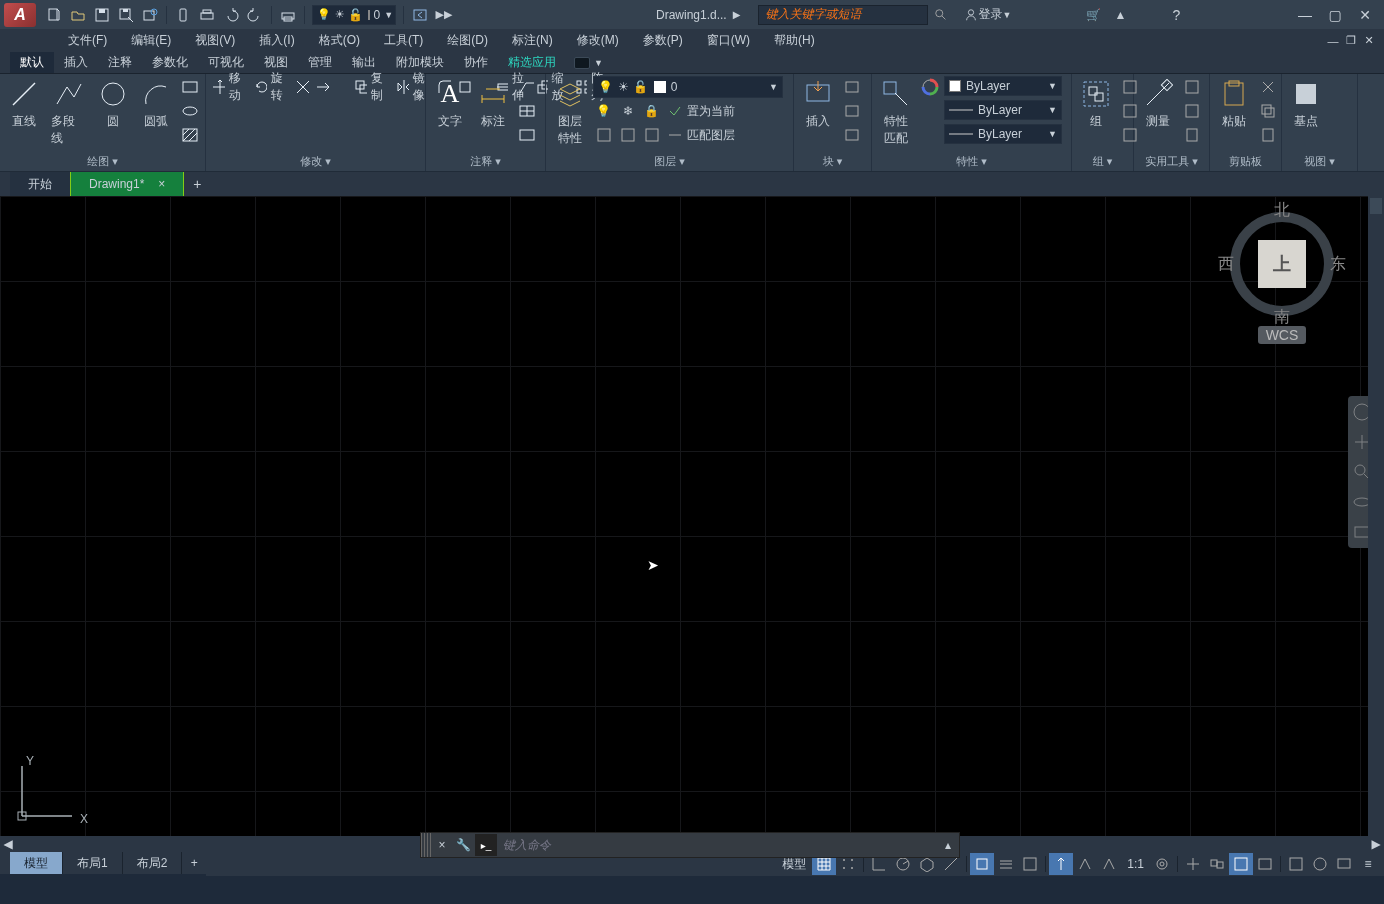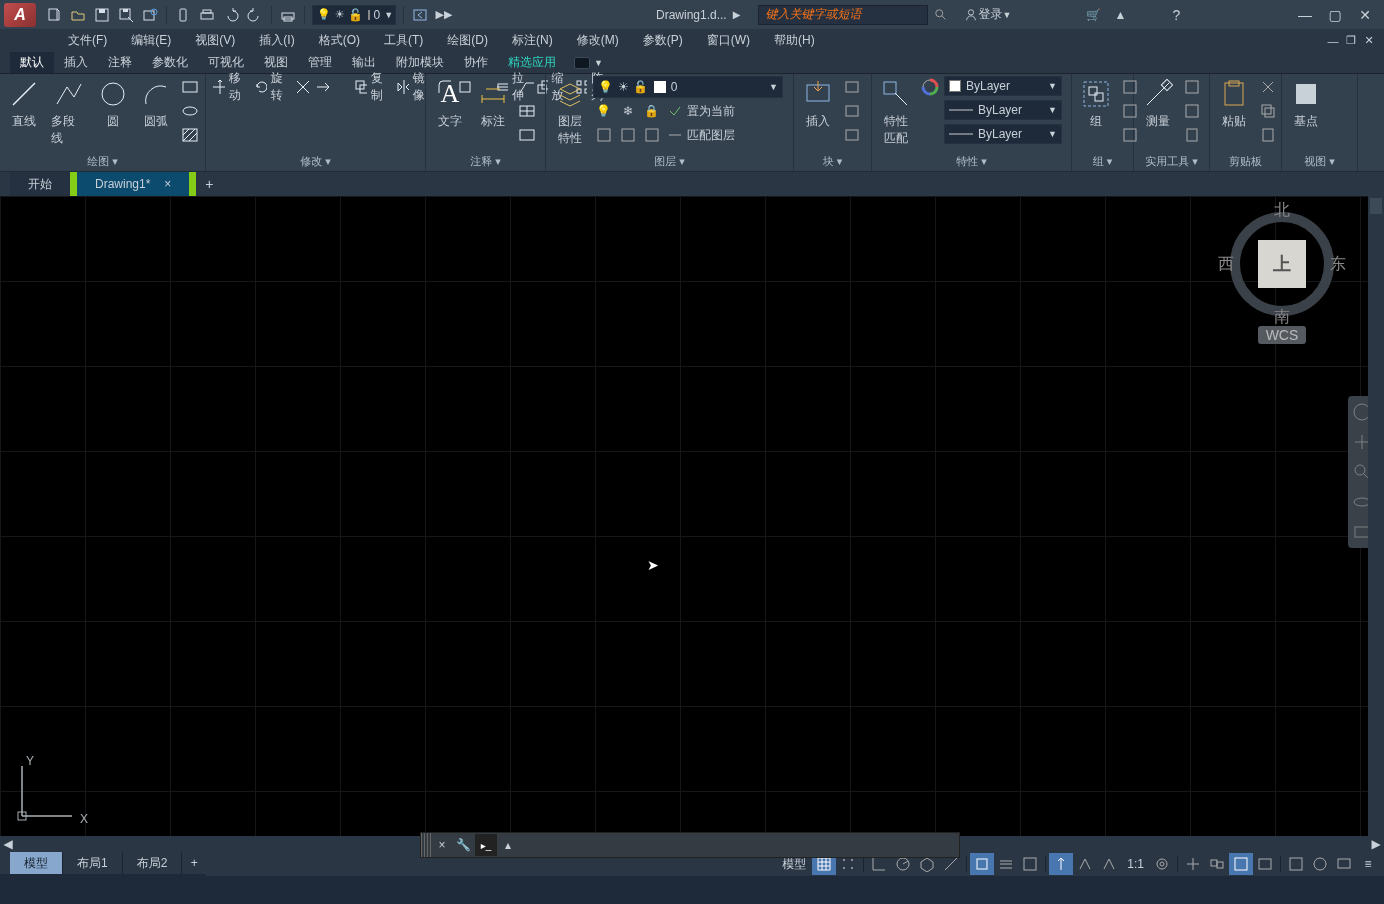--- a/index.html
+++ b/index.html
@@ -48,22 +48,22 @@
 .col { display: flex; flex-direction: column; gap: 2px;}
 .row { display: flex; gap: 2px; align-items:center;}
 .ribbon svg{display:block;}
 .layer-row-combo{width:190px;height:22px;background:#1e2a3a;border:1px solid #253140;display:flex;align-items:center;padding:0 4px;gap:5px;}
 .prop-combo{width:118px;height:20px;background:#1e2a3a;border:1px solid #253140;display:flex;align-items:center;padding:0 4px;gap:5px;margin-bottom:2px;}
 .prop-combo .swatch{width:12px;height:12px;border:1px solid #777;}
 .dropdown{font-size:9px;margin-left:auto;}
 
 
 .filetabs { height: 24px; background: #2b3644; display: flex; align-items: stretch; padding-left: 10px;}
-.ftab { display:flex; align-items:center; padding: 0 18px; background:#253140; border-right:7px solid #84cc16; cursor:pointer; gap:10px;}
-.ftab.active{background:#0c4a6e;gap:14px;}
+.ftab { display:flex; align-items:center; padding: 0 18px; background:#253140; border-right:1px solid #84cc16; cursor:pointer; gap:10px;}
+.ftab.active{background:#15803d;gap:14px;}
 .ftab-add{width:26px;display:flex;align-items:center;justify-content:center;cursor:pointer;font-size:14px;}
 
 
 .drawarea{position:relative;background:#000;height:640px;}
 .grid{position:absolute;inset:0;background-image:linear-gradient(to right,#282b30 1px,transparent 1px),linear-gradient(to bottom,#282b30 1px,transparent 1px);background-size:85px 85px;opacity:0.55;}
 .ucs{position:absolute;left:14px;bottom:12px;width:70px;height:70px;color:#a8b0b6;}
 .cursor{position:absolute;left:647px;top:361px;color:#fff;font-size:14px;}
 .viewcube{position:absolute;top:12px;right:42px;width:120px;height:150px;display:flex;flex-direction:column;align-items:center;color:#888;}
 .viewcube .ring{width:104px;height:104px;border-radius:50%;border:10px solid #3a4148;display:flex;align-items:center;justify-content:center;position:relative;margin-top:4px;}
 .viewcube .face{width:48px;height:48px;background:#d8d6d0;display:flex;align-items:center;justify-content:center;color:#555;font-size:18px;font-weight:bold;}
@@ -744,20 +744,21 @@
   <div class="vscroll">
       <div class="thumb"></div>
     </div>
 </div>
 
 <div class="cmdline">
   <div class="grip"></div>
   <div class="cbtn">×</div>
   <div class="cbtn">🔧</div>
   <div class="cbtn" style="background:#222;color:#fff;font-size:10px;">▸_</div>
+  <div class="ph">键入命令</div>
   <div class="cbtn">▴</div>
 </div>
 
 <div class="hscroll">
   <div class="arrow">◀</div>
   <div style="flex:1;"></div>
   <div class="arrow">▶</div>
 </div>
 
 <div style="display:flex;height:24px;">

